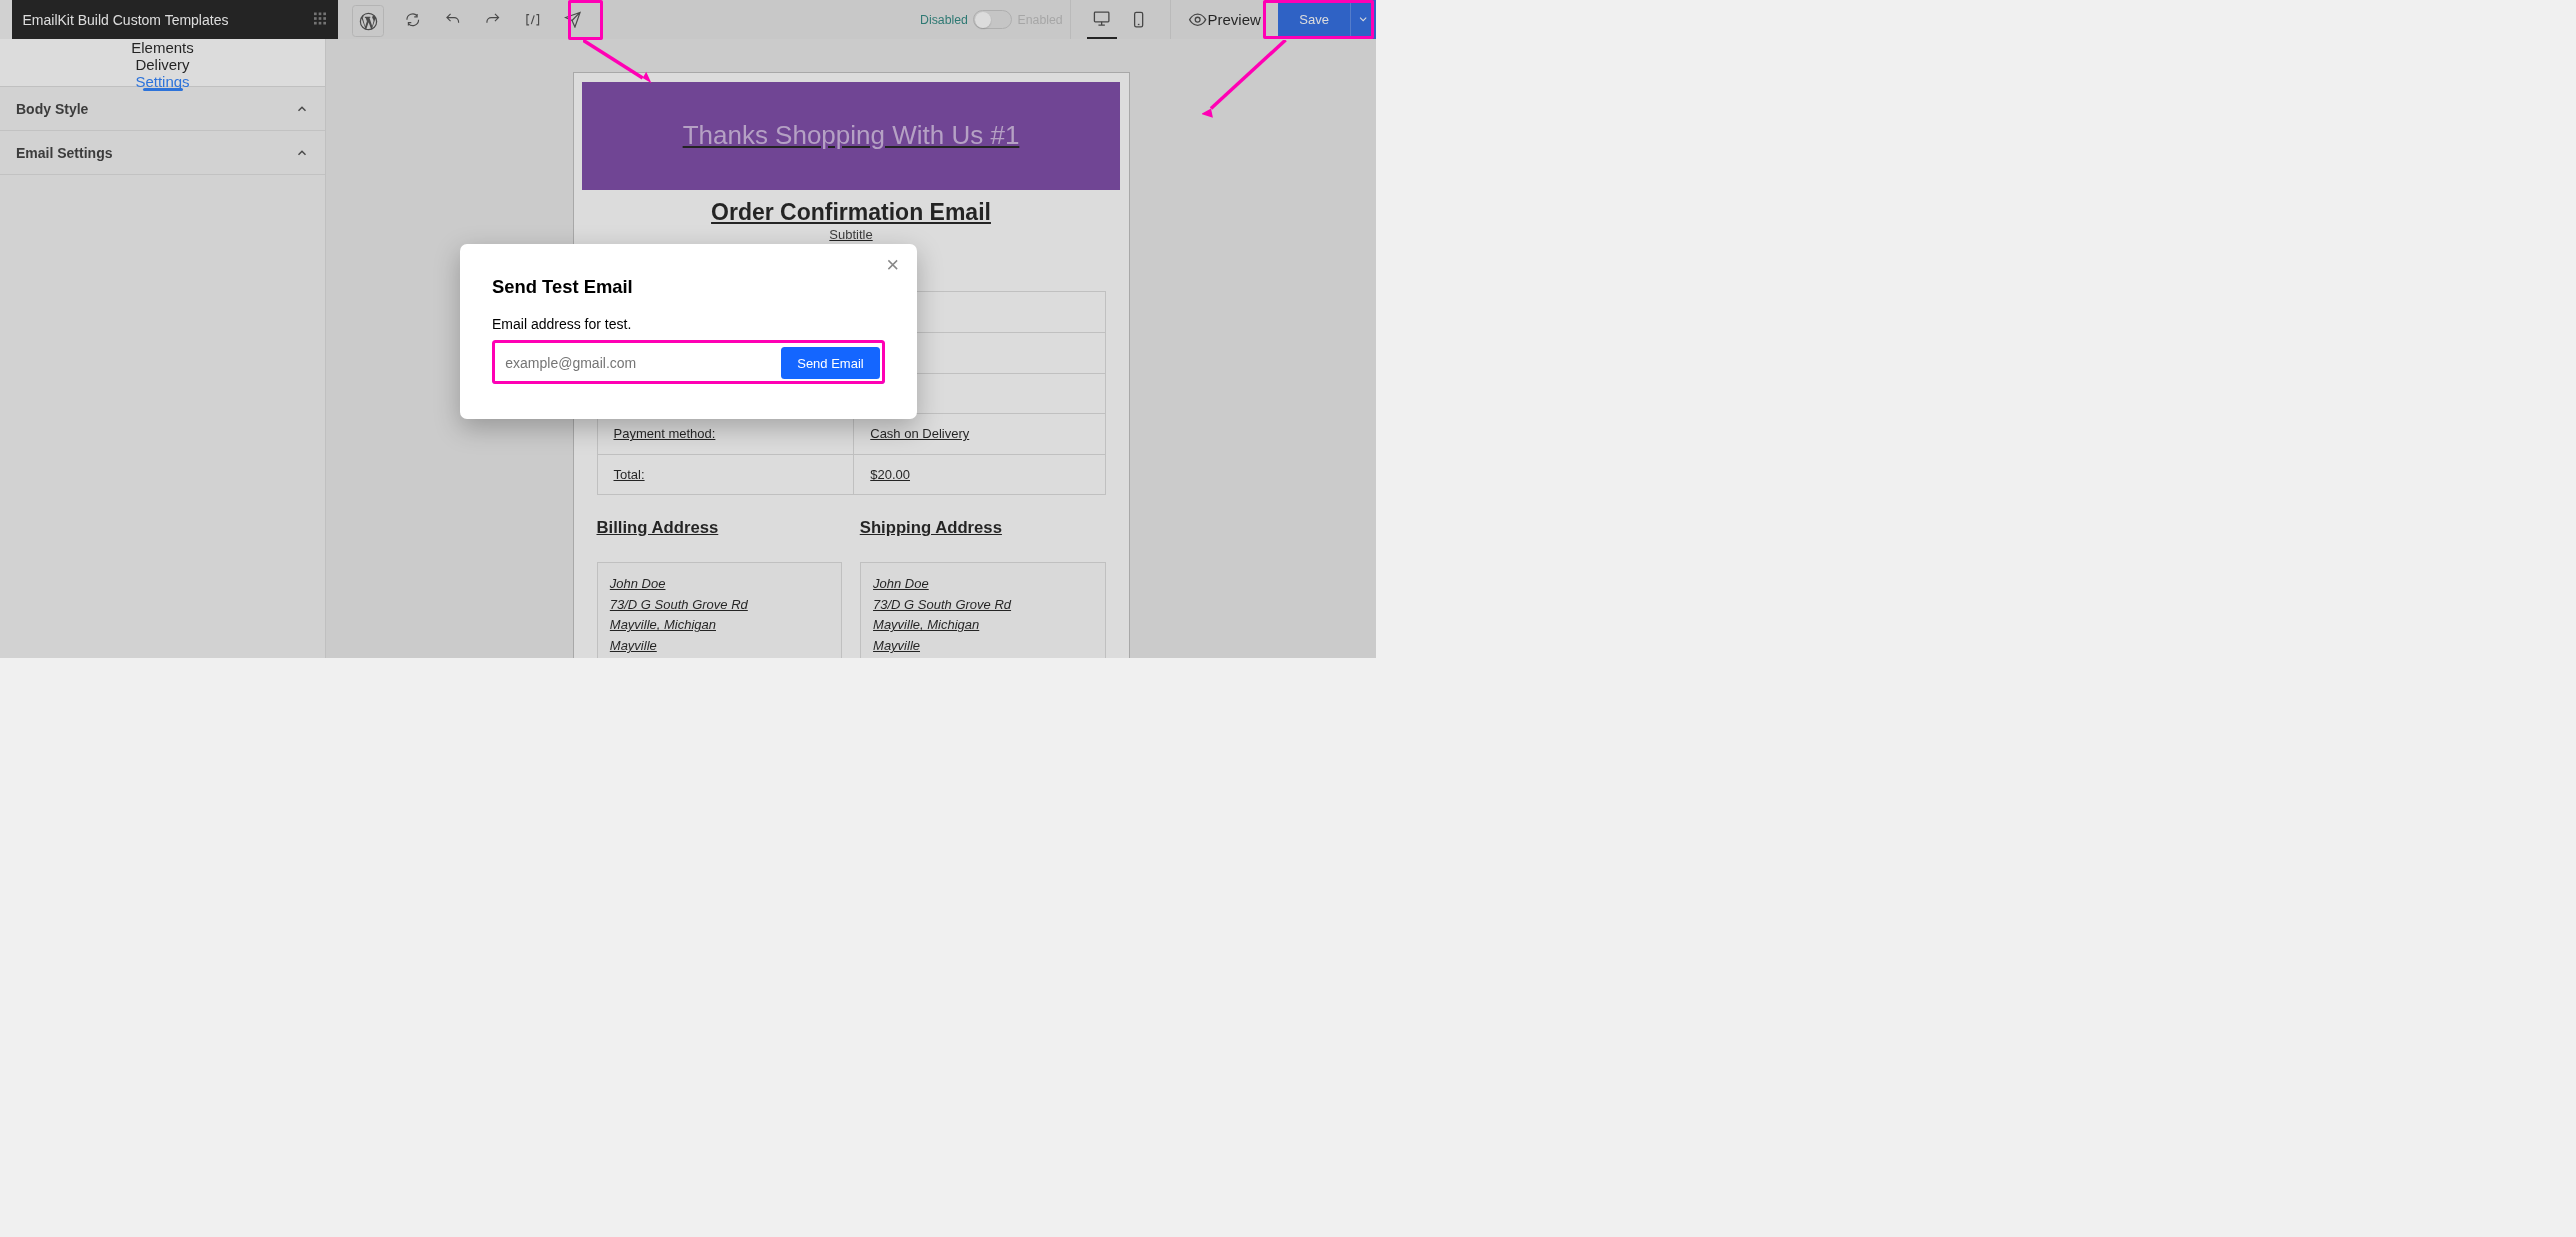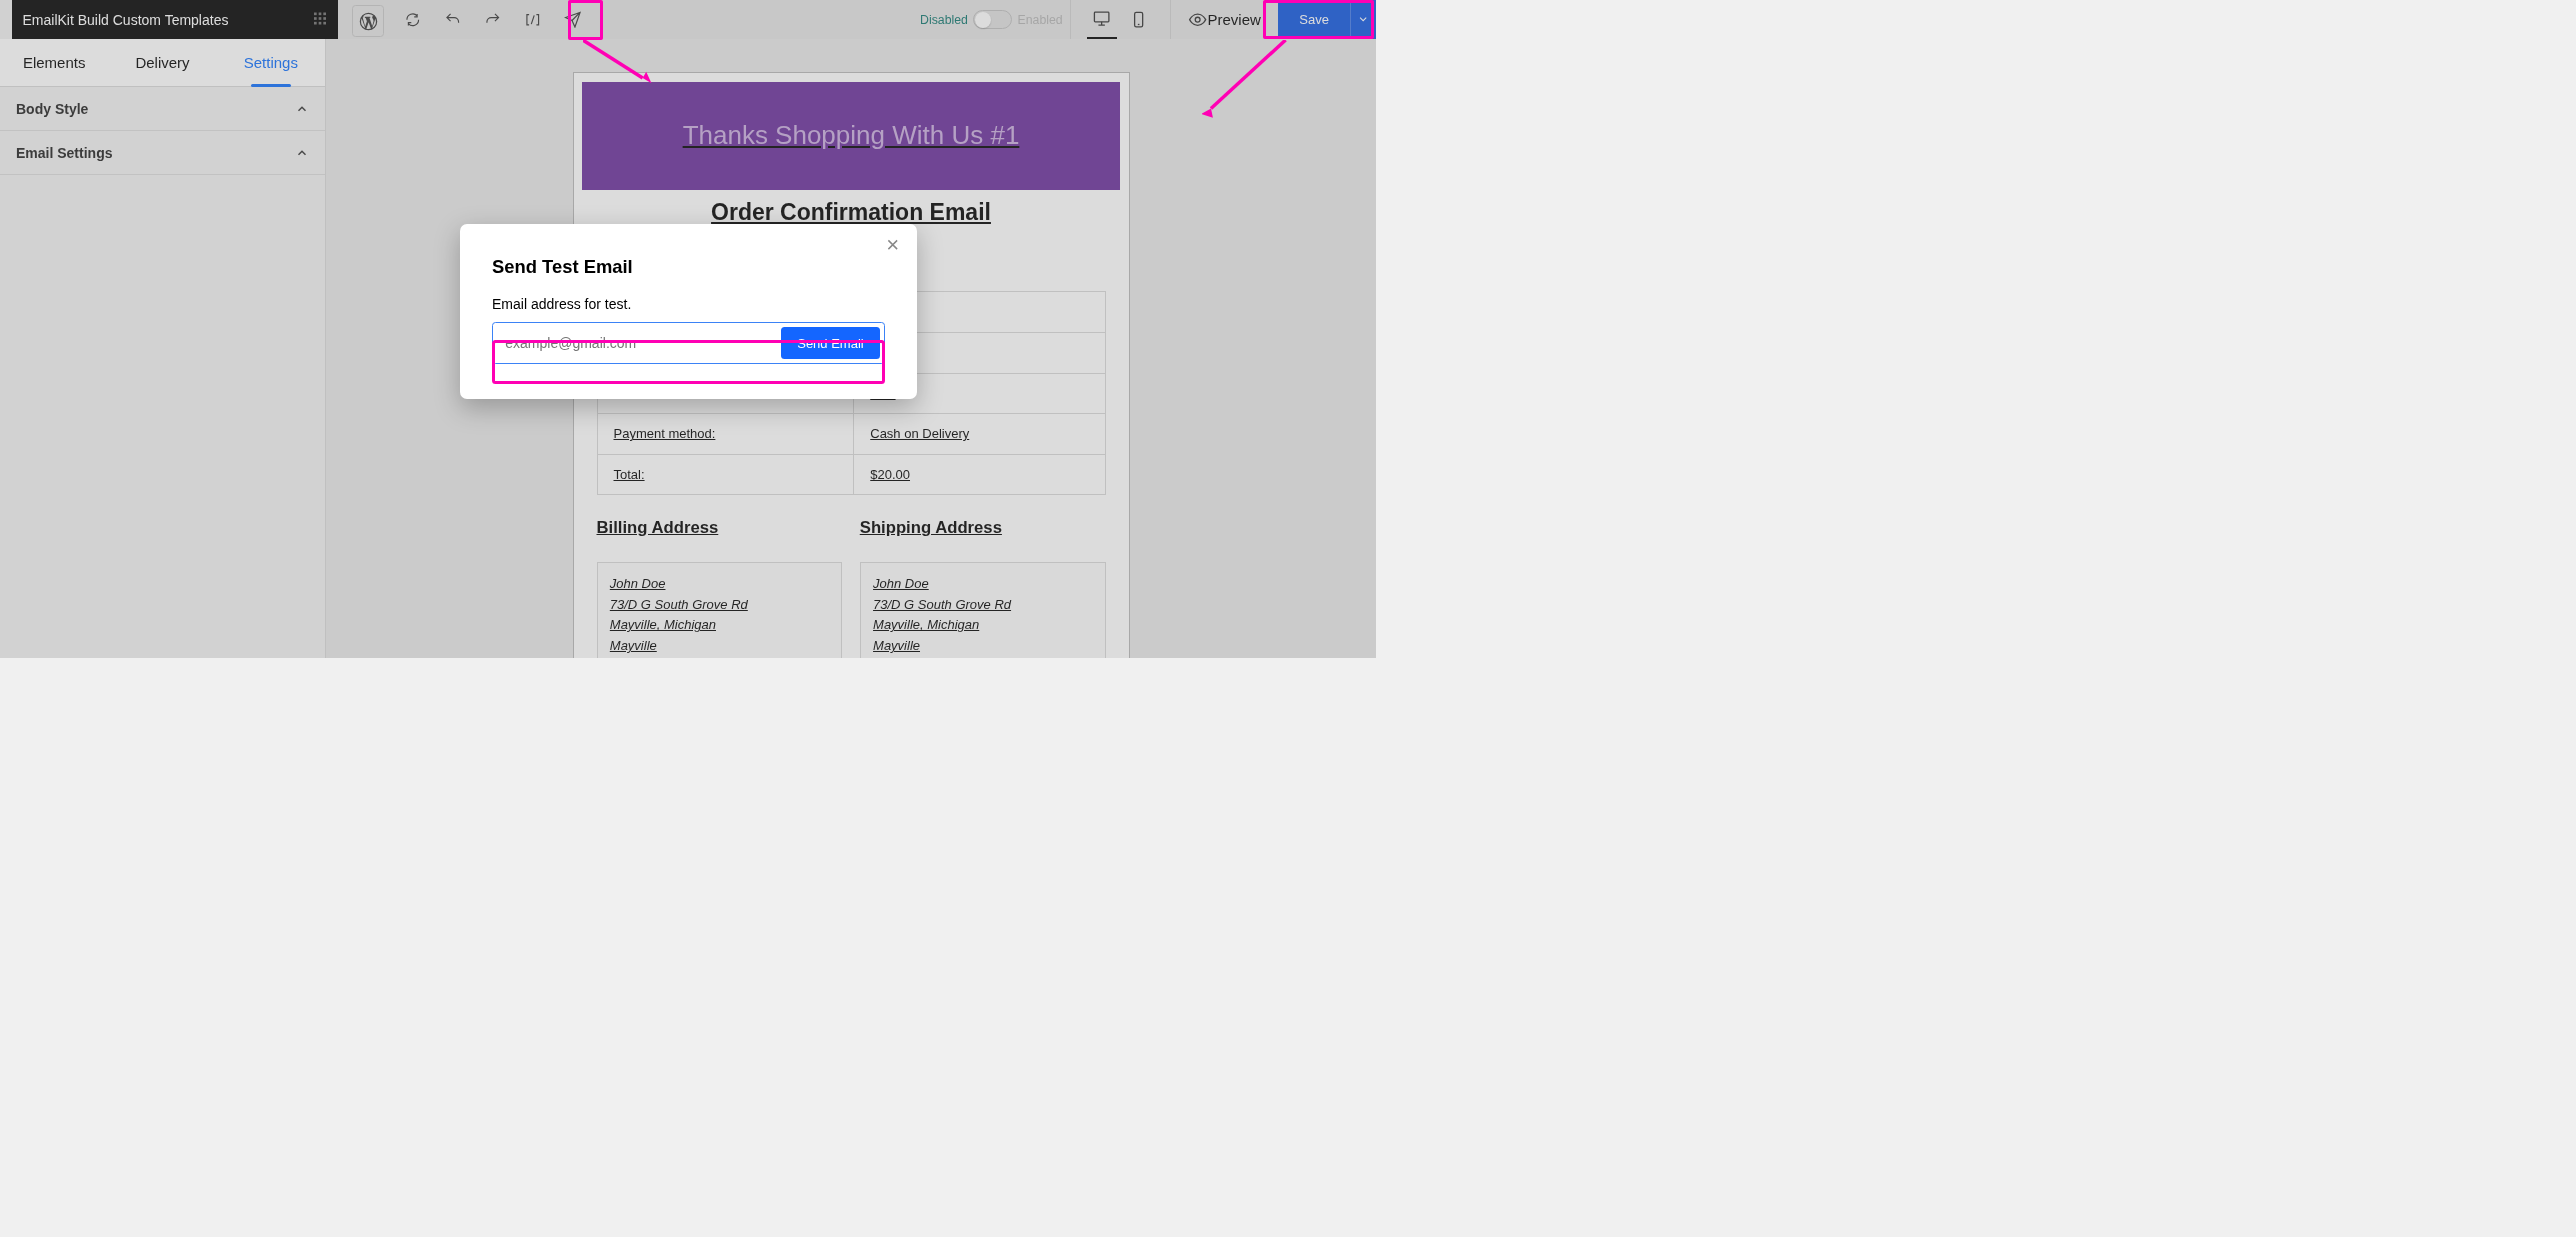--- a/index.html
+++ b/index.html
@@ -39,21 +39,21 @@
   .preview { display:flex; align-items:center; padding:0 17.5px; border-left:0.9px solid #d0d0d0; font-size:15px; font-weight:500; }
   .preview svg { width:19.3px; height:19.3px; stroke:#303030; fill:none; stroke-width:1.6;}
 
   .save { display:flex; align-items:center; background:#1056e0; color:#fff; height:39px; }
   .save .label { padding:0 21px; font-size:13px; font-weight:500;}
   .save .chev { width:26px; height:39px; display:flex; align-items:center; justify-content:center; border-left:0.9px solid rgba(255,255,255,.22);}
   .save .chev svg{ width:12.3px; height:12.3px; stroke:#fff; fill:none; stroke-width:2;}
 
   
   .sidebar { position:absolute; top:39px; left:0; width:326px; bottom:0; background:#f1f1f1; border-right:0.9px solid #d8d8d8; z-index:1;}
-  .tabs { display:flex; height:48px; border-bottom:0.9px solid #d8d8d8; background:#fff;}
+  .tabs { display:flex; height:48px; border-bottom:0.9px solid #d8d8d8; background:#fff;flex-direction:column;}
   .tab { flex:1; display:flex; align-items:center; justify-content:center; font-size:15px; font-weight:500; cursor:pointer;}
   .tab.active { color:#0d6efd; position:relative;}
   .tab.active::after { content:""; position:absolute; bottom:-0.9px; left:50%; transform:translateX(-50%); width:40px; height:2.6px; background:#0d6efd; border-radius:1.8px;}
   .sect { height:44px; display:flex; align-items:center; justify-content:space-between; padding:0 16px; border-bottom:0.9px solid #dcdcdc; font-size:14px; font-weight:600; color:#222; cursor:pointer;}
   .sect svg{ width:14px; height:14px; stroke:#333; fill:none; stroke-width:2.5;}
 
   
   .canvas { position:absolute; top:39px; left:326px; right:0; bottom:0; background:#e8e8e8; overflow:hidden; z-index:1;}
   .page { margin:33px auto 0; width:557px; background:#fff; border:0.9px solid #b8b8b8;text-decoration:underline;}
   .banner { background:#6a2e9b; height:108px; display:flex; align-items:center; justify-content:center; margin:8.8px; }
@@ -61,21 +61,21 @@
   .page h2 { text-align:center; font-size:23px; font-weight:600; margin-top:3.5px;}
   .page .sub { text-align:center; font-size:13px; margin-top:1.8px; color:#222;}
   .order-tbl { width:509px; margin:49px auto 0; border:0.9px solid #d8d8d8; border-collapse:collapse; }
   .order-tbl td { border:0.9px solid #d8d8d8; padding:12.3px 16px; font-size:13px;}
   .addr-wrap { display:flex; gap:17.5px; width:509px; margin:23px auto 0; padding-bottom:35px;}
   .addr { flex:1;}
   .addr h3 { font-size:16.7px; font-weight:600; margin-bottom:24px;}
   .addr .box { border:0.9px solid #d8d8d8; background:#fbfbfb; padding:10.5px 12.3px; font-size:13px; font-style:italic; line-height:1.6;}
 
   
-  .modal { position:absolute; z-index:10; left:460px; top:224px; width:457px; background:#fff; border-radius:7px; box-shadow:0 8.8px 26px rgba(0,0,0,.25); padding:32px 32px 35px;}
+  .modal { position:absolute; z-index:10; left:460px; top:244px; width:457px; background:#fff; border-radius:7px; box-shadow:0 8.8px 26px rgba(0,0,0,.25); padding:32px 32px 35px;}
   .modal .close { position:absolute; right:12.3px; top:12.3px; width:21px; height:21px; cursor:pointer;}
   .modal .close svg{ width:17.5px; height:17.5px; stroke:#888; stroke-width:2; fill:none;}
   .modal h3 { font-size:18.4px; font-weight:700; margin-bottom:17.5px;}
   .modal .lbl { font-size:14px; margin-bottom:10.5px; display:block;}
   .modal .row { position:relative;}
   .modal input[type=text]{ width:100%; height:42px; border:1.3px solid #3b82f6; border-radius:3.5px; padding:0 112px 0 12.3px; font-size:14px; outline:none;}
   .modal .send { position:absolute; right:5.3px; top:5.3px; height:32px; padding:0 16px; background:#1466ff; color:#fff; border:none; border-radius:3.5px; font-size:13px; font-weight:500; cursor:pointer;}
 
   
   .anno { position:absolute; z-index:20; pointer-events:none; }

